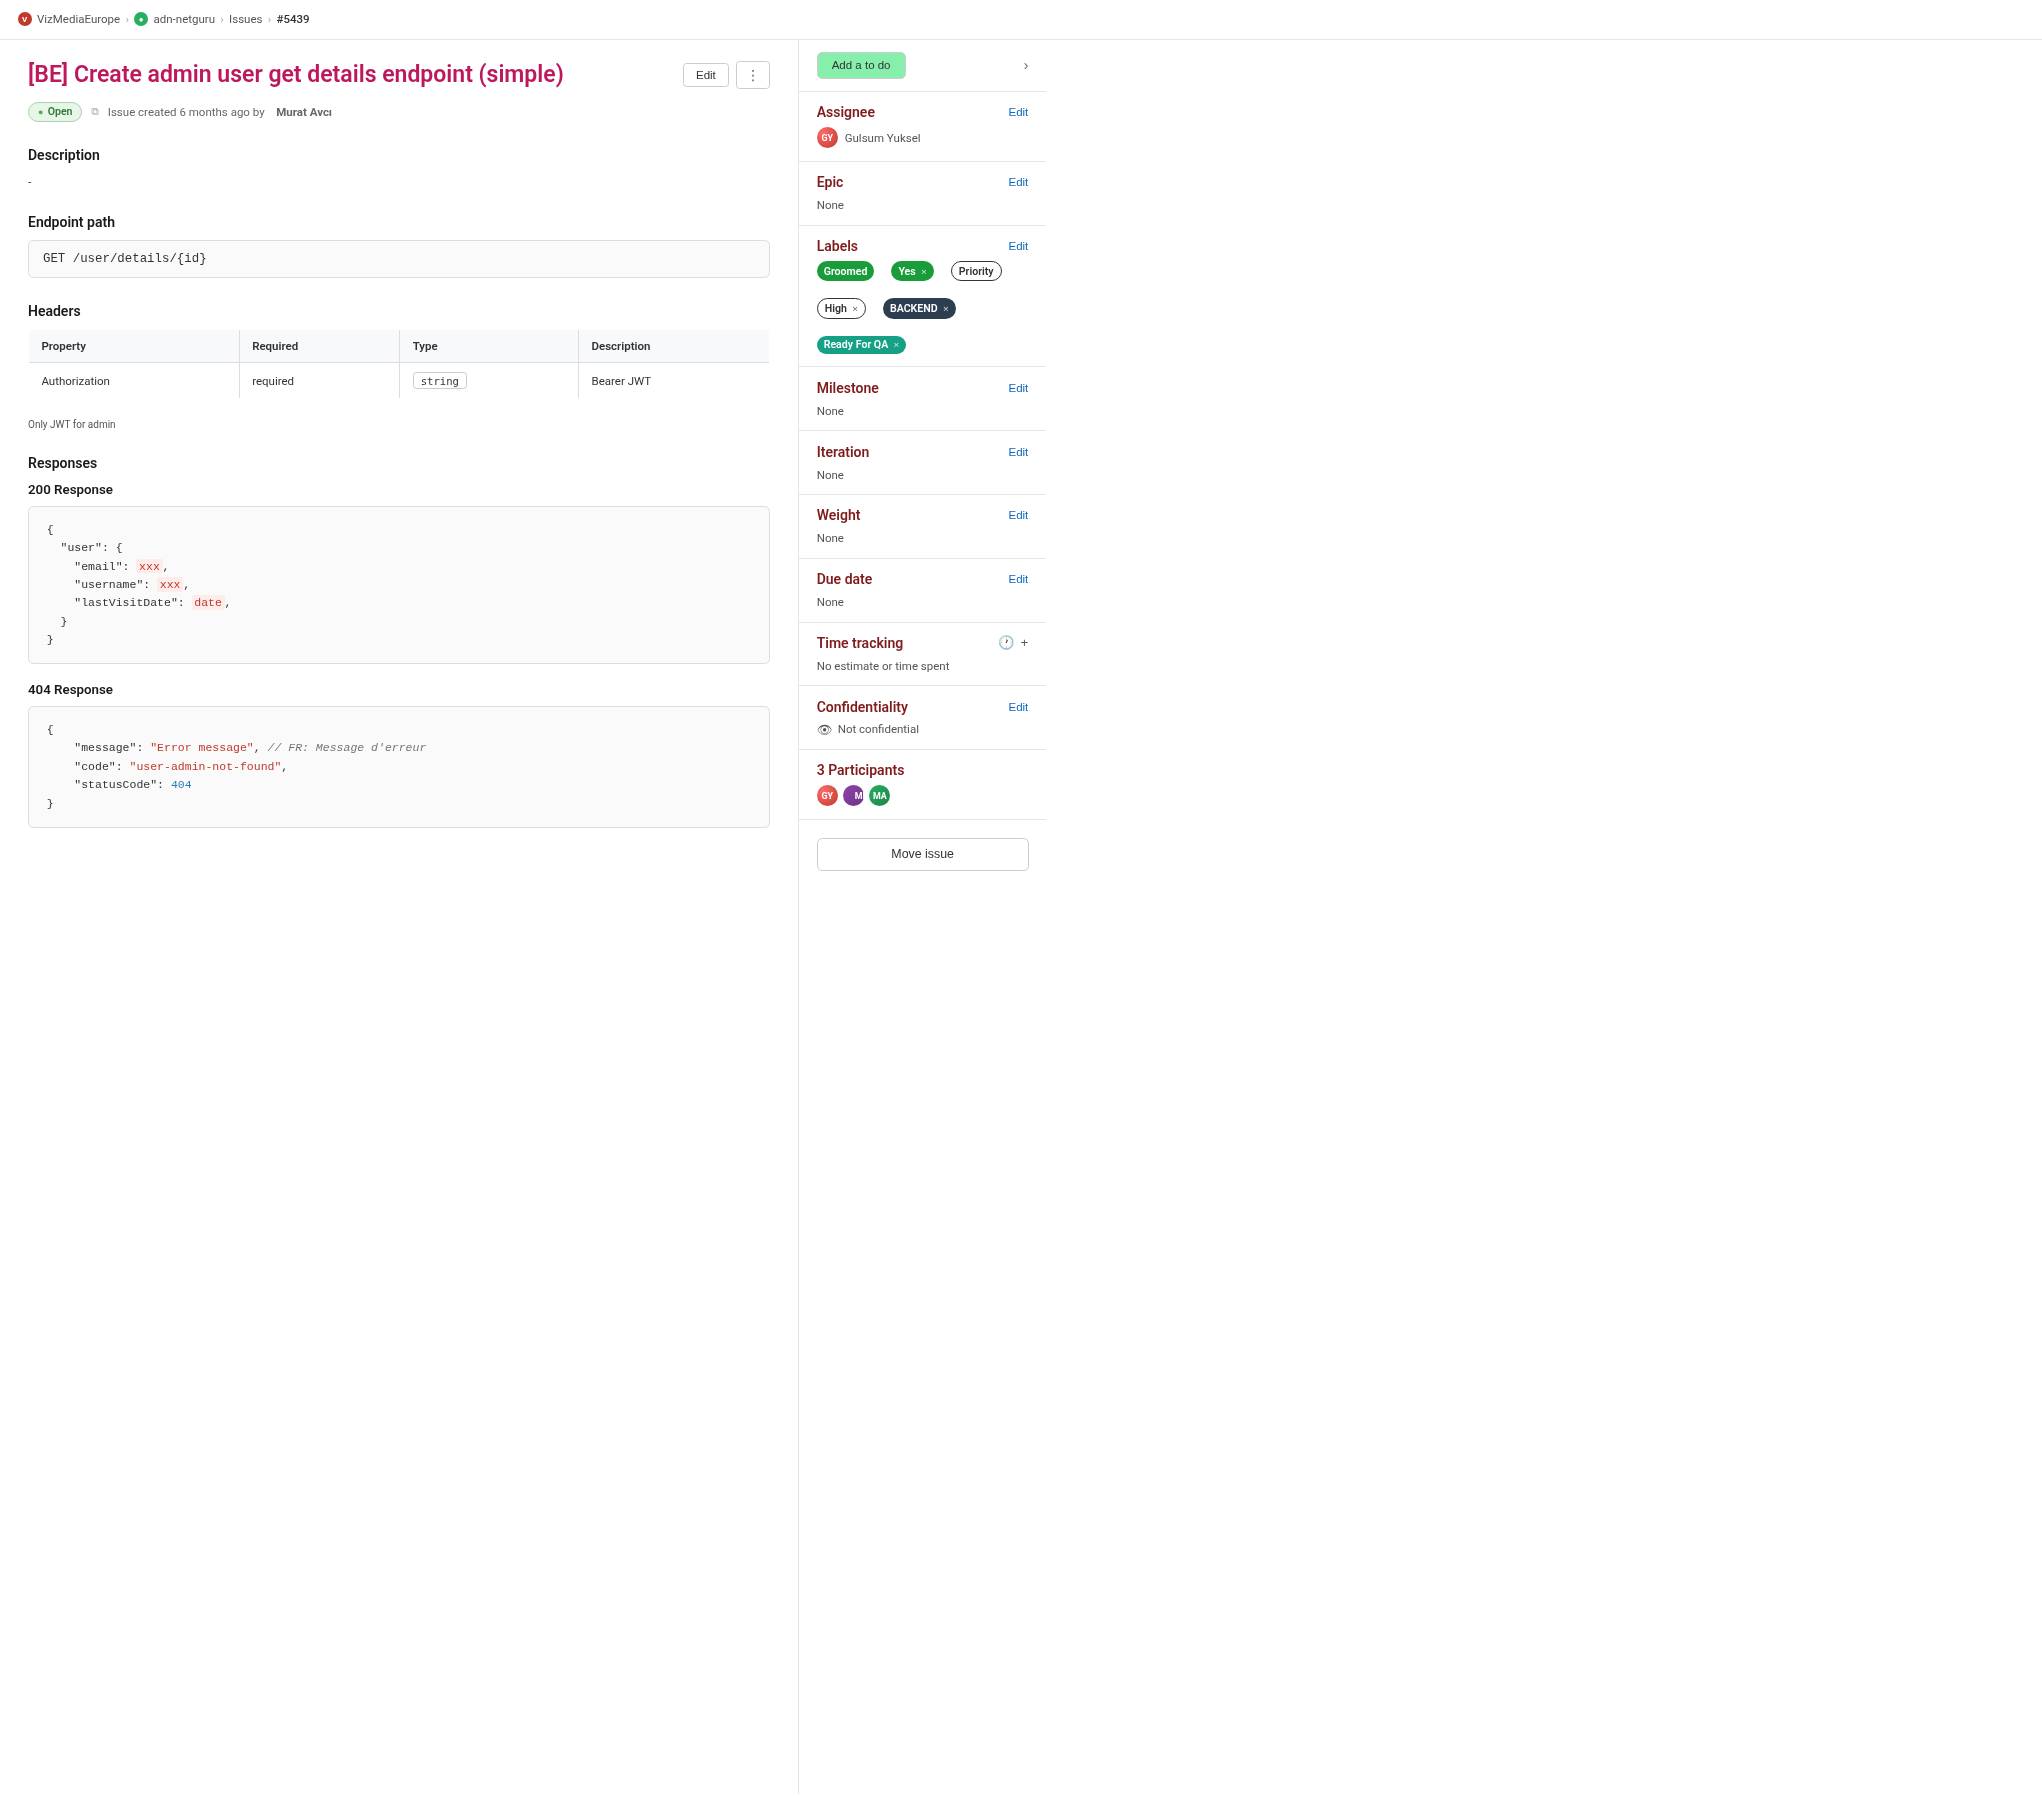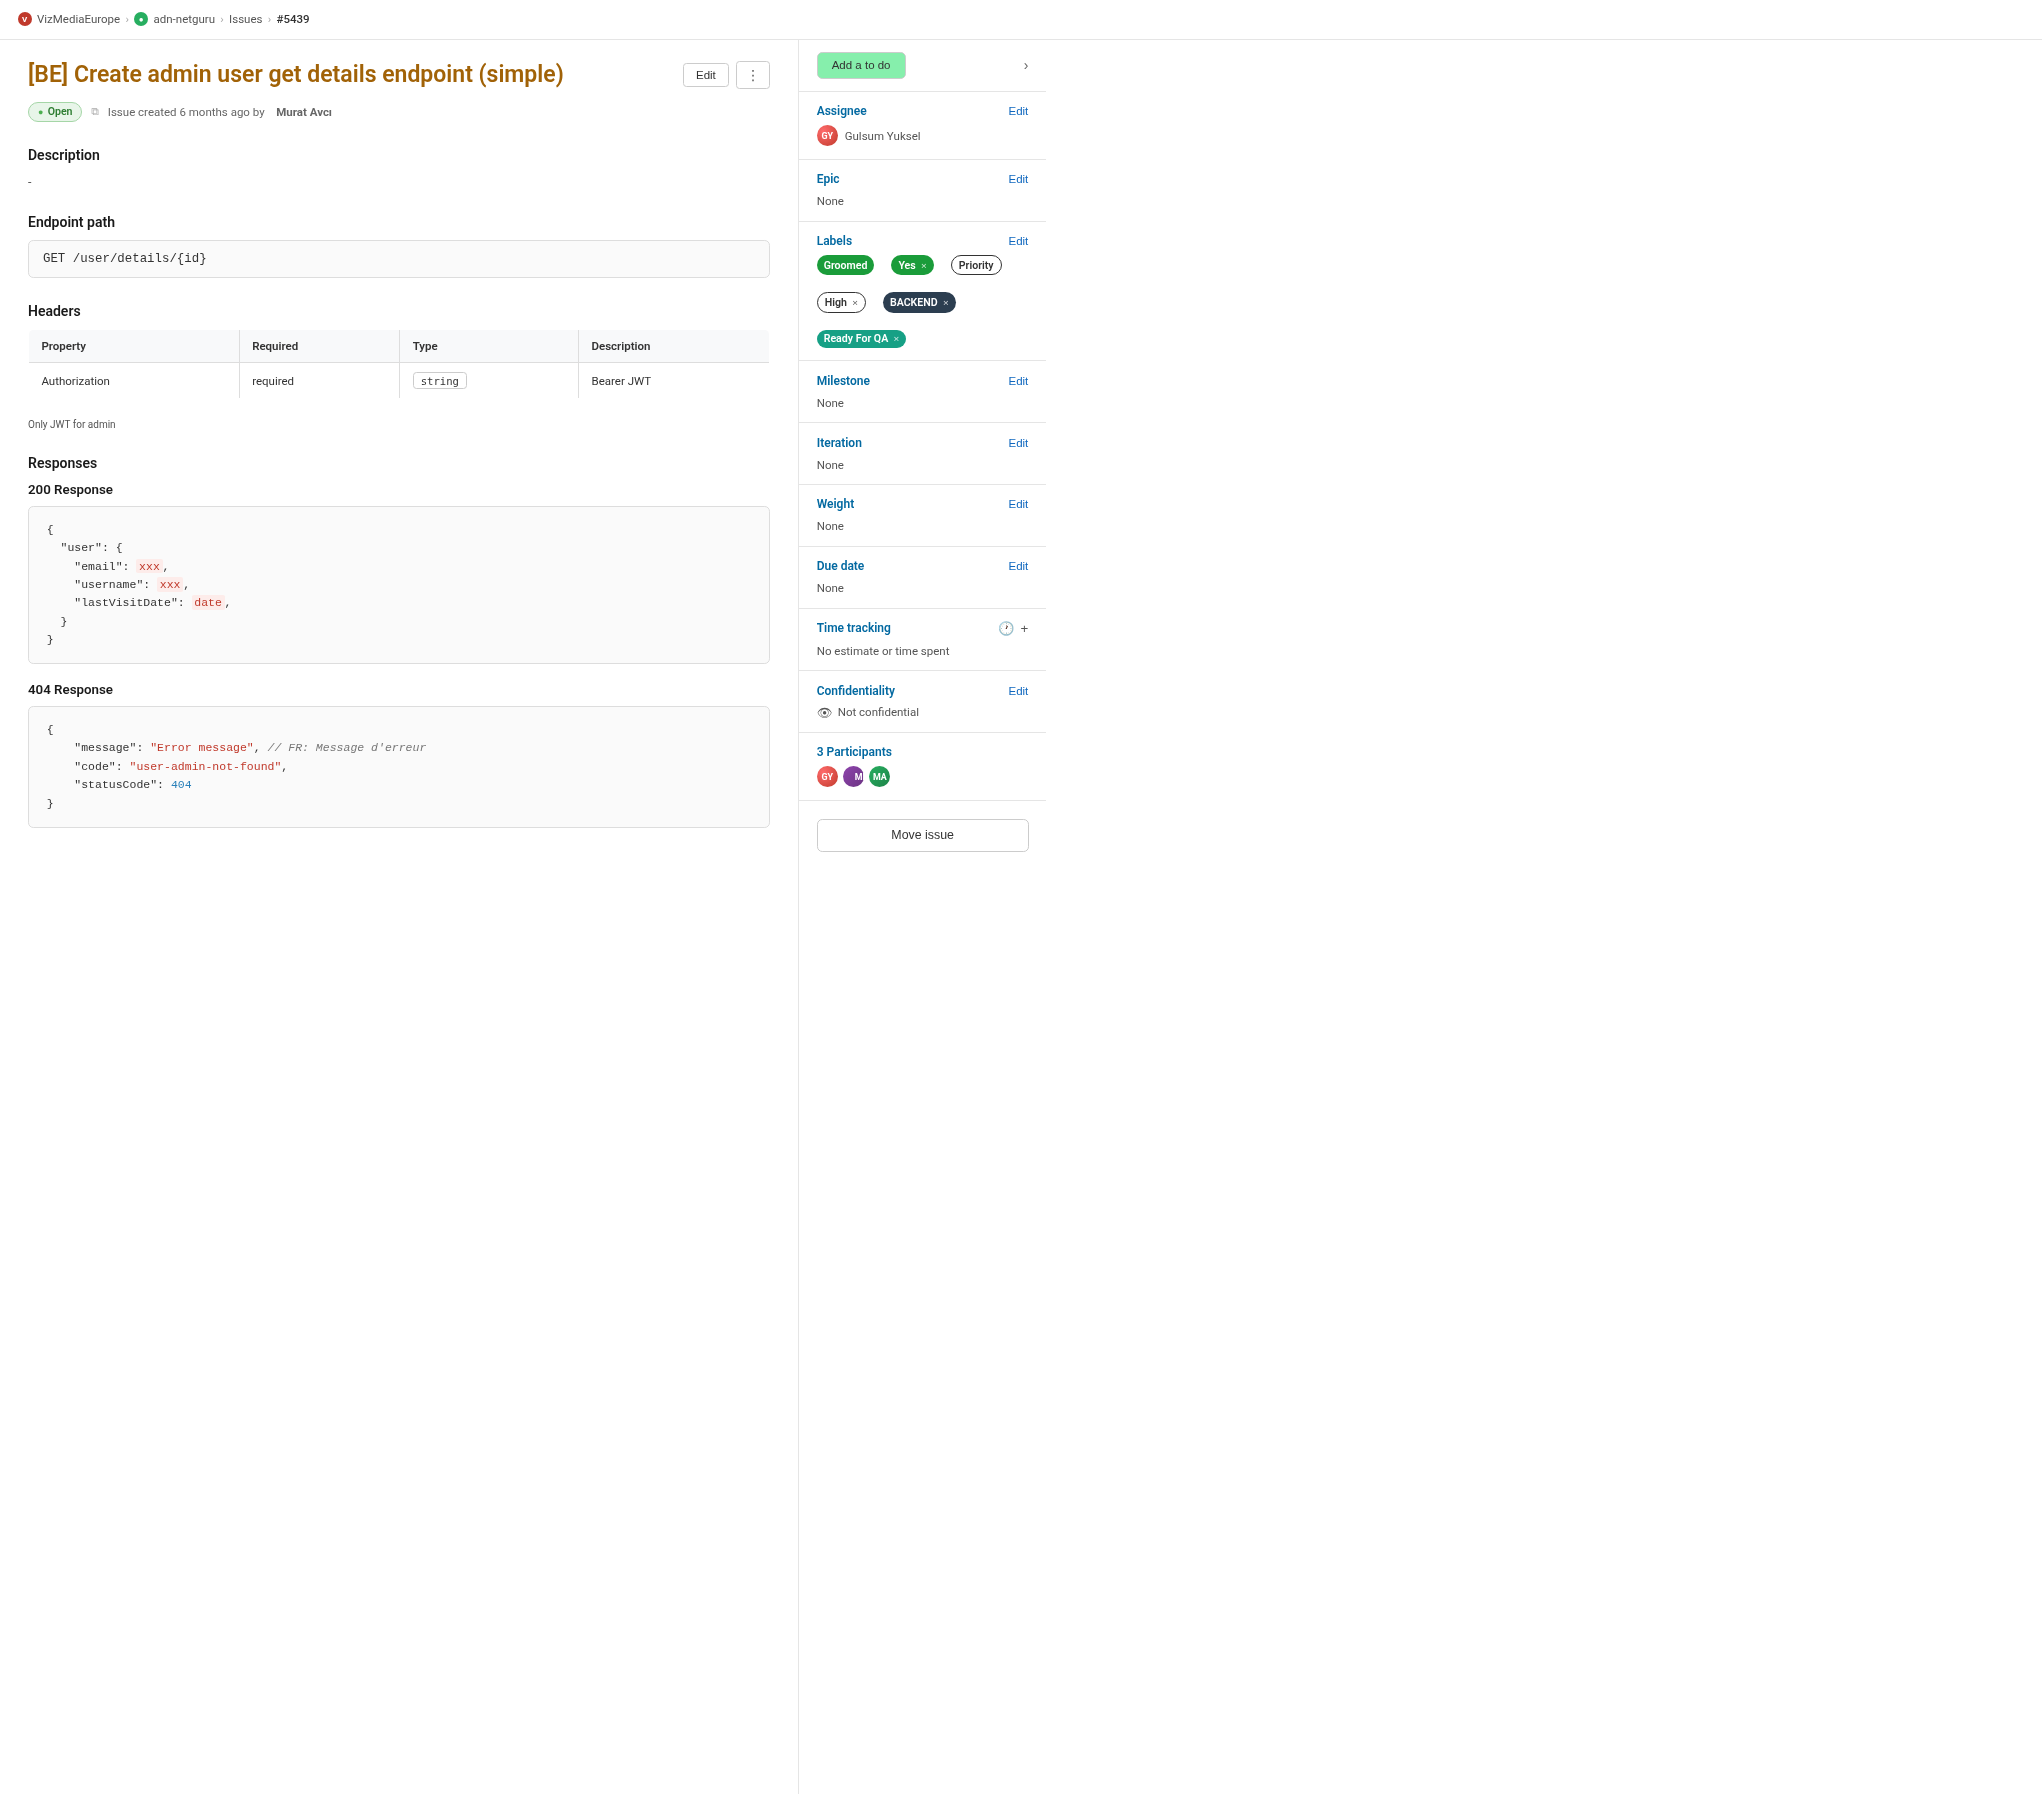--- a/index.html
+++ b/index.html
@@ -10,21 +10,21 @@
     .breadcrumb .sep { color: #aaa; }
     .breadcrumb .issue-num { color: #333; font-weight: 500; }
     .org-icon { width: 14px; height: 14px; border-radius: 50%; background: #c0392b; display: inline-flex; align-items: center; justify-content: center; color: white; font-size: 8px; font-weight: bold; }
     .proj-icon { width: 14px; height: 14px; border-radius: 50%; background: #27ae60; display: inline-flex; align-items: center; justify-content: center; color: white; font-size: 8px; }
 
     .layout { display: flex; min-height: calc(100vh - 42px); }
     
     .main { flex: 1; padding: 21px 28px; max-width: 798px; overflow-y: auto; }
     
     .issue-header { display: flex; align-items: flex-start; justify-content: space-between; margin-bottom: 12.4px; }
-    .issue-title { font-size: 23px; font-weight: 600; color: #a16207; flex: 1; margin-right: 14px; }
+    .issue-title { font-size: 23px; font-weight: 600; color: #be185d; flex: 1; margin-right: 14px; }
     .header-actions { display: flex; align-items: center; gap: 7px; flex-shrink: 0; }
     .btn-edit { padding: 5.3px 12.4px; border: 0.9px solid #ccc; border-radius: 3.5px; background: #fff; cursor: pointer; font-size: 11.5px; color: #333; }
     .btn-more { padding: 5.3px 8.9px; border: 0.9px solid #ccc; border-radius: 3.5px; background: #fff; cursor: pointer; font-size: 14px; color: #555; }
     
     .issue-meta { display: flex; align-items: center; gap: 8.9px; margin-bottom: 25px; }
     .badge-open { display: inline-flex; align-items: center; gap: 4.4px; padding: 2.7px 8.9px; border-radius: 10.6px; background: #e8f5e9; color: #2e7d32; font-size: 10.6px; font-weight: 600; border: 0.9px solid #a5d6a7; }
     .badge-open::before { content: '●'; font-size: 8.9px; color: #4caf50; }
     .meta-text { font-size: 11.5px; color: #666; display: flex; align-items: flex-end; gap: 4.4px; }
     .copy-icon { color: #aaa; font-size: 10.6px; }
     
@@ -53,21 +53,21 @@
     .code-block .val-str { color: #c0392b; }
     
     .sidebar { width: 248px; min-width: 248px; border-left: 0.9px solid #e5e5e5; padding: 0; background: #fff; }
     
     .add-todo { display: flex; align-items: center; justify-content: space-between; padding: 12.4px 17.7px; border-bottom: 0.9px solid #e5e5e5; }
     .add-todo-btn { padding: 6.2px 14px; border: 0.9px solid #ccc; border-radius: 5.3px; background: #86efac; cursor: pointer; font-size: 11.5px; color: #333; font-weight: 500; }
     .expand-btn { background: none; border: none; cursor: pointer; color: #666; font-size: 14px; }
     
     .sidebar-section { padding: 12.4px 17.7px; border-bottom: 0.9px solid #e5e5e5; }
     .sidebar-section-header { display: flex; justify-content: space-between; align-items: center; margin-bottom: 7px; }
-    .sidebar-label { font-weight: 600; font-size: 12px; color: #0369a1; }
+    .sidebar-label { font-weight: 600; font-size: 14px; color: #7f1d1d; }
     .sidebar-edit { color: #1068bf; font-size: 11.5px; cursor: pointer; background: none; border: none; }
     .sidebar-value { font-size: 11.5px; color: #555; }
     .assignee-row { display: flex; align-items: center; gap: 7px; }
     .avatar { width: 21px; height: 21px; border-radius: 50%; display: inline-flex; align-items: center; justify-content: center; font-size: 8.9px; font-weight: bold; color: white; flex-shrink: 0; }
     .av1 { background: linear-gradient(135deg, #e74c3c, #c0392b); background-image: radial-gradient(circle at 30% 30%, #ff6b6b, #c0392b); }
     .av2 { background: linear-gradient(135deg, #8e44ad, #6c3483); padding-left: 16px; }
     .av3 { background: linear-gradient(135deg, #27ae60, #1e8449); }
     
     .labels-container { display: flex; flex-wrap: wrap; gap: 17px; margin-top: 5.3px; }
     .label-tag { display: inline-flex; align-items: center; gap: 3.5px; padding: 2.7px 7px; border-radius: 10.6px; font-size: 10.6px; font-weight: 600; }

